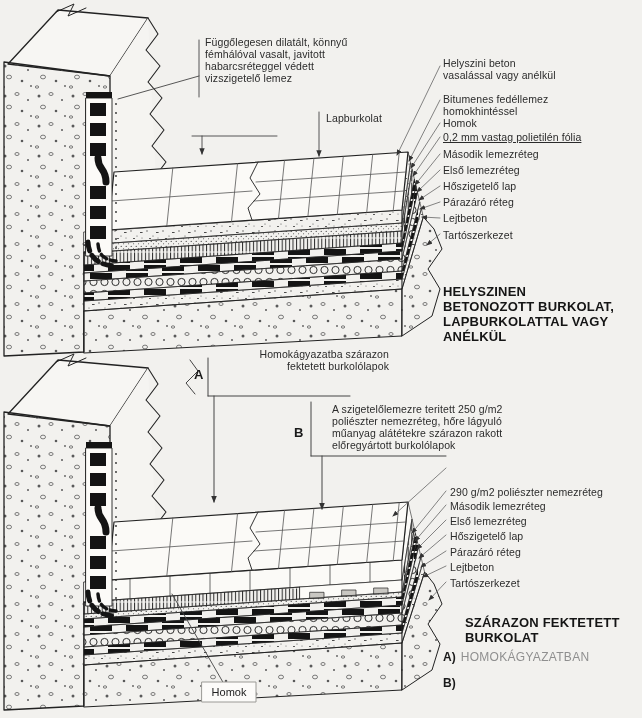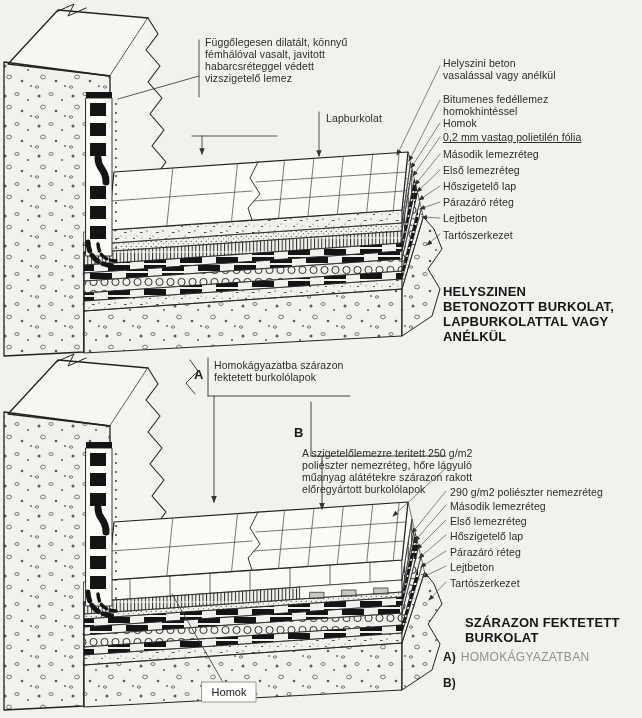--- a/index.html
+++ b/index.html
@@ -308,25 +308,25 @@
   <div class="lbl" style="left:443px;top:196px;">Párazáró réteg</div>
   <div class="lbl" style="left:443px;top:212px;">Lejtbeton</div>
   <div class="lbl" style="left:443px;top:229px;">Tartószerkezet</div>
 
   <div class="title" style="left:443px;top:284px;width:185px;">HELYSZINEN
 BETONOZOTT BURKOLAT,
 LAPBURKOLATTAL VAGY
 ANÉLKÜL</div>
 
   <div class="marker" style="left:194px;top:367px;">A</div>
-  <div class="lbl" style="left:214px;top:359px;width:175px;">Homokágyazatba szárazon
+  <div class="lbl" style="left:214px;top:348px;width:175px;text-align:right;">Homokágyazatba szárazon
 fektetett burkolólapok</div>
 
   <div class="marker" style="left:294px;top:425px;">B</div>
-  <div class="lbl" style="left:302px;top:403px;width:210px;margin-top:44px;">A szigetelőlemezre teritett 250 g/m2
+  <div class="lbl" style="left:332px;top:403px;width:210px;">A szigetelőlemezre teritett 250 g/m2
 poliészter nemezréteg, hőre lágyuló
 műanyag alátétekre szárazon rakott
 előregyártott burkolólapok</div>
 
   <div class="lbl" style="left:450px;top:486px;">290 g/m2 poliészter nemezréteg</div>
   <div class="lbl" style="left:450px;top:500px;">Második lemezréteg</div>
   <div class="lbl" style="left:450px;top:515px;">Első lemezréteg</div>
   <div class="lbl" style="left:450px;top:530px;">Hőszigetelő lap</div>
   <div class="lbl" style="left:450px;top:546px;">Párazáró réteg</div>
   <div class="lbl" style="left:450px;top:561px;">Lejtbeton</div>

